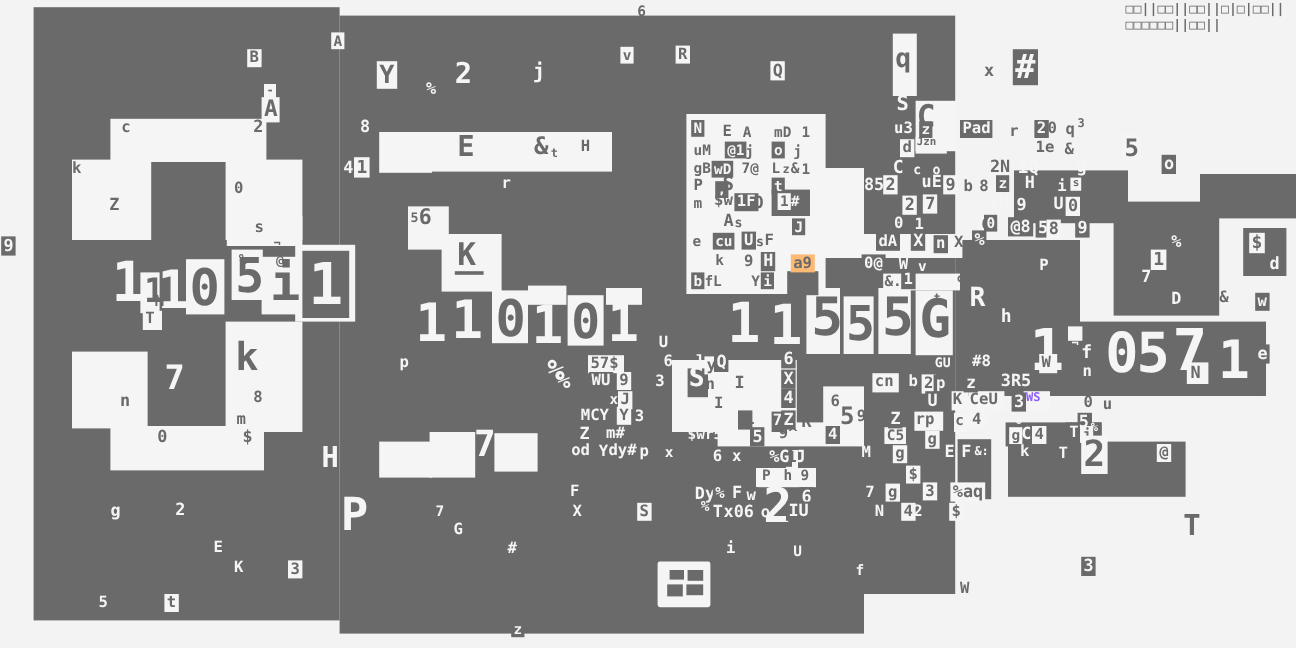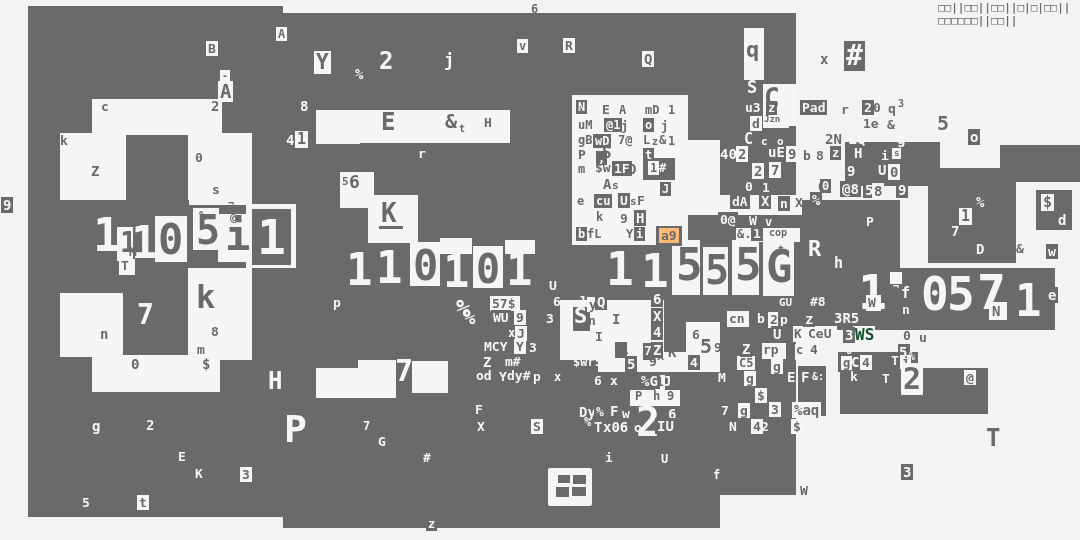--- a/index.html
+++ b/index.html
@@ -155,21 +155,21 @@
     <div class="g box" style="left: 618px; top: 193px; font-size: 13px; color: rgb(245, 245, 245); background: rgb(106, 106, 106);">U</div>
     <div class="g" style="left: 630px; top: 196px; font-size: 11px; color: rgb(106, 106, 106); background: transparent;">s</div>
     <div class="g" style="left: 637px; top: 194px; font-size: 13px; color: rgb(106, 106, 106); background: transparent;">F</div>
     <div class="g" style="left: 596px; top: 211px; font-size: 12px; color: rgb(106, 106, 106); background: transparent;">k</div>
     <div class="g" style="left: 620px; top: 212px; font-size: 13px; color: rgb(106, 106, 106); background: transparent;">9</div>
     <div class="g box" style="left: 634px; top: 210px; font-size: 14px; color: rgb(245, 245, 245); background: rgb(106, 106, 106);">H</div>
     <div class="g box" style="left: 576px; top: 227px; font-size: 12px; color: rgb(245, 245, 245); background: rgb(106, 106, 106);">b</div>
     <div class="g" style="left: 587px; top: 228px; font-size: 12px; color: rgb(106, 106, 106); background: transparent;">fL</div>
     <div class="g" style="left: 626px; top: 228px; font-size: 12px; color: rgb(106, 106, 106); background: transparent;">Y</div>
     <div class="g box" style="left: 634px; top: 227px; font-size: 12px; color: rgb(245, 245, 245); background: rgb(106, 106, 106);">i</div>
-    <div class="g box" style="left: 659px; top: 228px; font-size: 13px; color: rgb(106, 106, 106); background: #fdba74;">a9</div>
+    <div class="g box" style="left: 659px; top: 212px; font-size: 13px; color: rgb(106, 106, 106); background: #fdba74;">a9</div>
     <div class="g" style="left: 746px; top: 39px; font-size: 22px; color: rgb(106, 106, 106); background: transparent;">q</div>
     <div class="g" style="left: 747px; top: 79px; font-size: 17px; color: rgb(245, 245, 245); background: transparent;">S</div>
     <div class="g" style="left: 764px; top: 85px; font-size: 26px; color: rgb(106, 106, 106); background: transparent;">C</div>
     <div class="g" style="left: 745px; top: 101px; font-size: 13px; color: rgb(245, 245, 245); background: transparent;">u3</div>
     <div class="g box" style="left: 766px; top: 101px; font-size: 12px; color: rgb(245, 245, 245); background: rgb(106, 106, 106);">z</div>
     <div class="g box" style="left: 750px; top: 116px; font-size: 13px; color: rgb(106, 106, 106); background: rgb(245, 245, 245);">d</div>
     <div class="g" style="left: 764px; top: 115px; font-size: 9px; color: rgb(106, 106, 106); background: transparent;">Jzn</div>
     <div class="g" style="left: 744px; top: 132px; font-size: 15px; color: rgb(245, 245, 245); background: transparent;">C</div>
     <div class="g" style="left: 761px; top: 136px; font-size: 11px; color: rgb(245, 245, 245); background: transparent;">c</div>
     <div class="g" style="left: 777px; top: 136px; font-size: 11px; color: rgb(245, 245, 245); background: transparent;">o</div>
@@ -195,41 +195,41 @@
     <div class="g box" style="left: 892px; top: 148px; font-size: 9px; color: rgb(106, 106, 106); background: rgb(245, 245, 245);">s</div>
     <div class="g" style="left: 824px; top: 163px; font-size: 14px; color: rgb(245, 245, 245); background: transparent;">fH</div>
     <div class="g" style="left: 847px; top: 164px; font-size: 14px; color: rgb(245, 245, 245); background: transparent;">9</div>
     <div class="g" style="left: 878px; top: 163px; font-size: 14px; color: rgb(245, 245, 245); background: transparent;">U</div>
     <div class="g box" style="left: 888px; top: 164px; font-size: 14px; color: rgb(106, 106, 106); background: rgb(245, 245, 245);">0</div>
     <div class="g box" style="left: 816px; top: 180px; font-size: 12px; color: rgb(106, 106, 106); background: rgb(245, 245, 245);">0</div>
     <div class="g box" style="left: 840px; top: 181px; font-size: 14px; color: rgb(245, 245, 245); background: rgb(106, 106, 106);">@8</div>
     <div class="g box" style="left: 863px; top: 182px; font-size: 14px; color: rgb(245, 245, 245); background: rgb(106, 106, 106);">5</div>
     <div class="g box" style="left: 872px; top: 183px; font-size: 14px; color: rgb(106, 106, 106); background: rgb(245, 245, 245);">8</div>
     <div class="g box" style="left: 896px; top: 182px; font-size: 14px; color: rgb(245, 245, 245); background: rgb(106, 106, 106);">9</div>
-    <div class="g" style="left: 720px; top: 147px; font-size: 14px; color: rgb(245, 245, 245); background: transparent;">40</div>
+    <div class="g" style="left: 720px; top: 147px; font-size: 14px; color: rgb(245, 245, 245); background: transparent;">85</div>
     <div class="g box" style="left: 736px; top: 146px; font-size: 14px; color: rgb(106, 106, 106); background: rgb(245, 245, 245);">2</div>
     <div class="g" style="left: 768px; top: 145px; font-size: 14px; color: rgb(245, 245, 245); background: transparent;">uE</div>
     <div class="g box" style="left: 786px; top: 146px; font-size: 14px; color: rgb(106, 106, 106); background: rgb(245, 245, 245);">9</div>
     <div class="g box" style="left: 752px; top: 163px; font-size: 14px; color: rgb(106, 106, 106); background: rgb(245, 245, 245);">2</div>
     <div class="g box" style="left: 769px; top: 162px; font-size: 14px; color: rgb(106, 106, 106); background: rgb(245, 245, 245);">7</div>
     <div class="g" style="left: 745px; top: 180px; font-size: 13px; color: rgb(245, 245, 245); background: transparent;">0</div>
     <div class="g" style="left: 762px; top: 181px; font-size: 13px; color: rgb(245, 245, 245); background: transparent;">1</div>
     <div class="g box" style="left: 730px; top: 194px; font-size: 13px; color: rgb(245, 245, 245); background: rgb(106, 106, 106);">dA</div>
     <div class="g box" style="left: 759px; top: 193px; font-size: 14px; color: rgb(245, 245, 245); background: rgb(106, 106, 106);">X</div>
     <div class="g box" style="left: 778px; top: 196px; font-size: 13px; color: rgb(245, 245, 245); background: rgb(106, 106, 106);">n</div>
     <div class="g" style="left: 795px; top: 196px; font-size: 13px; color: rgb(106, 106, 106); background: transparent;">X</div>
     <div class="g box" style="left: 810px; top: 192px; font-size: 14px; color: rgb(245, 245, 245); background: rgb(106, 106, 106);">%</div>
     <div class="g box" style="left: 820px; top: 179px; font-size: 12px; color: rgb(245, 245, 245); background: rgb(106, 106, 106);">0</div>
     <div class="g box" style="left: 718px; top: 212px; font-size: 13px; color: rgb(245, 245, 245); background: rgb(106, 106, 106);">0@</div>
     <div class="g" style="left: 749px; top: 214px; font-size: 13px; color: rgb(245, 245, 245); background: transparent;">W</div>
     <div class="g" style="left: 765px; top: 216px; font-size: 12px; color: rgb(245, 245, 245); background: transparent;">v</div>
     <div class="g" style="left: 866px; top: 215px; font-size: 13px; color: rgb(245, 245, 245); background: transparent;">P</div>
     <div class="g" style="left: 737px; top: 228px; font-size: 12px; color: rgb(106, 106, 106); background: transparent;">&amp;.</div>
     <div class="g box" style="left: 751px; top: 226px; font-size: 13px; color: rgb(245, 245, 245); background: rgb(106, 106, 106);">1</div>
-    <div class="g" style="left: 769px; top: 228px; font-size: 10px; color: rgb(106, 106, 106); background: transparent;">cop</div>
+    <div class="g" style="left: 797px; top: 228px; font-size: 10px; color: rgb(106, 106, 106); background: transparent;">cop</div>
     <div class="g box" style="left: 968px; top: 129px; font-size: 14px; color: rgb(245, 245, 245); background: rgb(106, 106, 106);">o</div>
     <div class="g" style="left: 976px; top: 195px; font-size: 14px; color: rgb(245, 245, 245); background: transparent;">%</div>
     <div class="g box" style="left: 959px; top: 208px; font-size: 15px; color: rgb(106, 106, 106); background: rgb(245, 245, 245);">1</div>
     <div class="g" style="left: 951px; top: 224px; font-size: 14px; color: rgb(245, 245, 245); background: transparent;">7</div>
     <div class="g" style="left: 976px; top: 242px; font-size: 14px; color: rgb(245, 245, 245); background: transparent;">D</div>
     <div class="g" style="left: 1016px; top: 242px; font-size: 13px; color: rgb(106, 106, 106); background: transparent;">&amp;</div>
     <div class="g box" style="left: 1046px; top: 244px; font-size: 13px; color: rgb(245, 245, 245); background: rgb(106, 106, 106);">w</div>
     <div class="g box" style="left: 1041px; top: 194px; font-size: 15px; color: rgb(106, 106, 106); background: rgb(245, 245, 245);">$</div>
     <div class="g box" style="left: 1056px; top: 212px; font-size: 14px; color: rgb(245, 245, 245); background: rgb(106, 106, 106);">d</div>
     <div class="g" style="left: 93px; top: 212px; font-size: 46px; color: rgb(245, 245, 245); background: transparent;">1</div>
@@ -394,21 +394,21 @@
     <div class="g" style="left: 729px; top: 312px; font-size: 13px; color: rgb(106, 106, 106); background: transparent;">cn</div>
     <div class="g box" style="left: 755px; top: 311px; font-size: 13px; color: rgb(245, 245, 245); background: rgb(106, 106, 106);">b</div>
     <div class="g" style="left: 770px; top: 313px; font-size: 13px; color: rgb(106, 106, 106); background: transparent;">2</div>
     <div class="g box" style="left: 778px; top: 312px; font-size: 13px; color: rgb(245, 245, 245); background: rgb(106, 106, 106);">p</div>
     <div class="g box" style="left: 803px; top: 311px; font-size: 14px; color: rgb(245, 245, 245); background: rgb(106, 106, 106);">z</div>
     <div class="g" style="left: 834px; top: 311px; font-size: 14px; color: rgb(245, 245, 245); background: transparent;">3R5</div>
     <div class="g box" style="left: 771px; top: 326px; font-size: 14px; color: rgb(245, 245, 245); background: rgb(106, 106, 106);">U</div>
     <div class="g" style="left: 794px; top: 327px; font-size: 13px; color: rgb(106, 106, 106); background: transparent;">K</div>
     <div class="g" style="left: 808px; top: 327px; font-size: 13px; color: rgb(106, 106, 106); background: transparent;">CeU</div>
     <div class="g box" style="left: 843px; top: 327px; font-size: 14px; color: rgb(245, 245, 245); background: rgb(106, 106, 106);">3</div>
-    <div class="g" style="left: 855px; top: 327px; font-size: 16px; color: #14532d; background: transparent;">WS</div>
+    <div class="g" style="left: 855px; top: 327px; font-size: 10px; color: #8b5cf6; background: transparent;">WS</div>
     <div class="g box" style="left: 740px; top: 341px; font-size: 14px; color: rgb(245, 245, 245); background: rgb(106, 106, 106);">Z</div>
     <div class="g" style="left: 763px; top: 343px; font-size: 13px; color: rgb(106, 106, 106); background: transparent;">rp</div>
     <div class="g" style="left: 796px; top: 344px; font-size: 12px; color: rgb(106, 106, 106); background: transparent;">c</div>
     <div class="g box" style="left: 808px; top: 342px; font-size: 13px; color: rgb(106, 106, 106); background: rgb(245, 245, 245);">4</div>
     <div class="g" style="left: 818px; top: 343px; font-size: 13px; color: rgb(245, 245, 245); background: transparent;">I</div>
     <div class="g" style="left: 843px; top: 342px; font-size: 14px; color: rgb(245, 245, 245); background: transparent;">%</div>
     <div class="g" style="left: 899px; top: 345px; font-size: 14px; color: rgb(245, 245, 245); background: transparent;">5</div>
     <div class="g" style="left: 903px; top: 329px; font-size: 13px; color: rgb(106, 106, 106); background: transparent;">0</div>
     <div class="g" style="left: 919px; top: 331px; font-size: 13px; color: rgb(106, 106, 106); background: transparent;">u</div>
     <div id="barcode" style="left: 938px; top: 1px; font-size: 11px; color: rgb(106, 106, 106);">□□||□□||□□||□|□|□□||□□□□□□||□□||</div>

